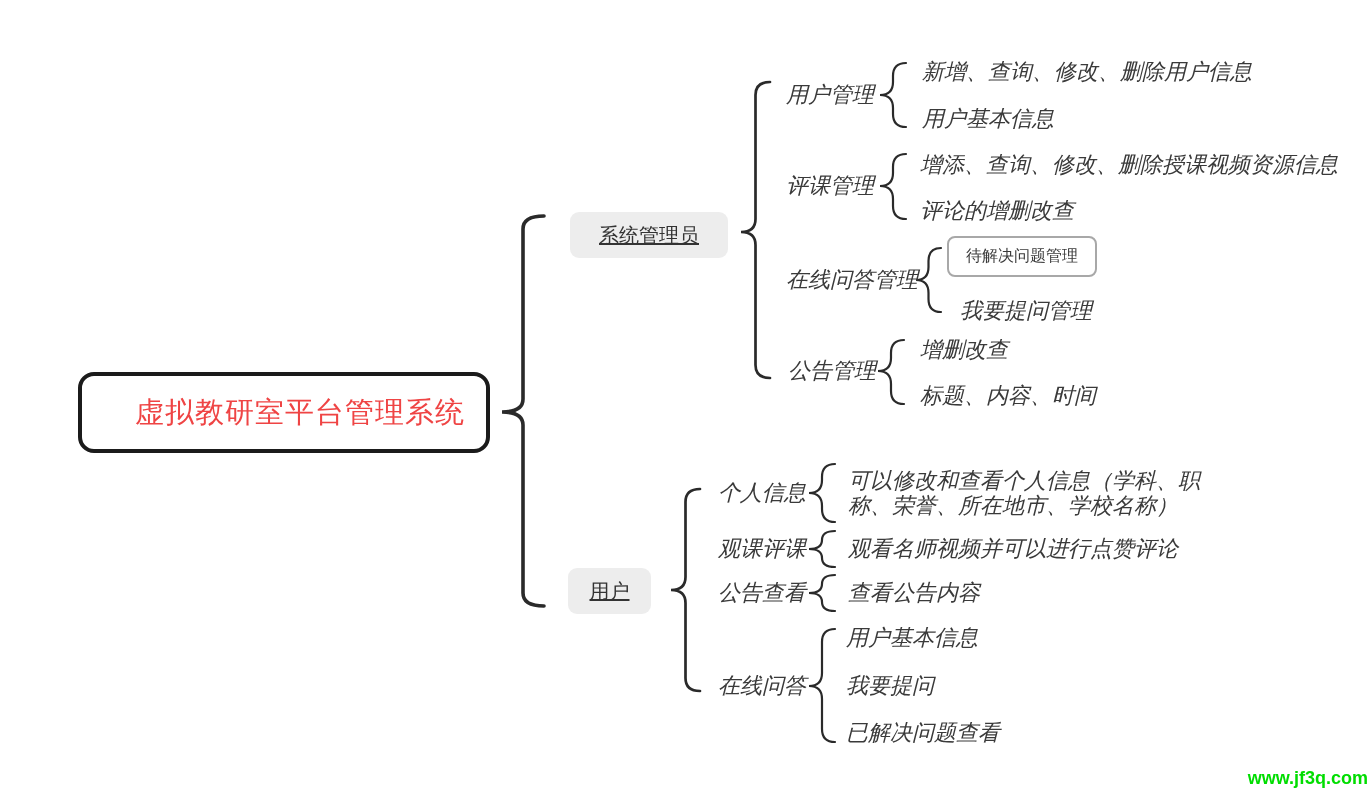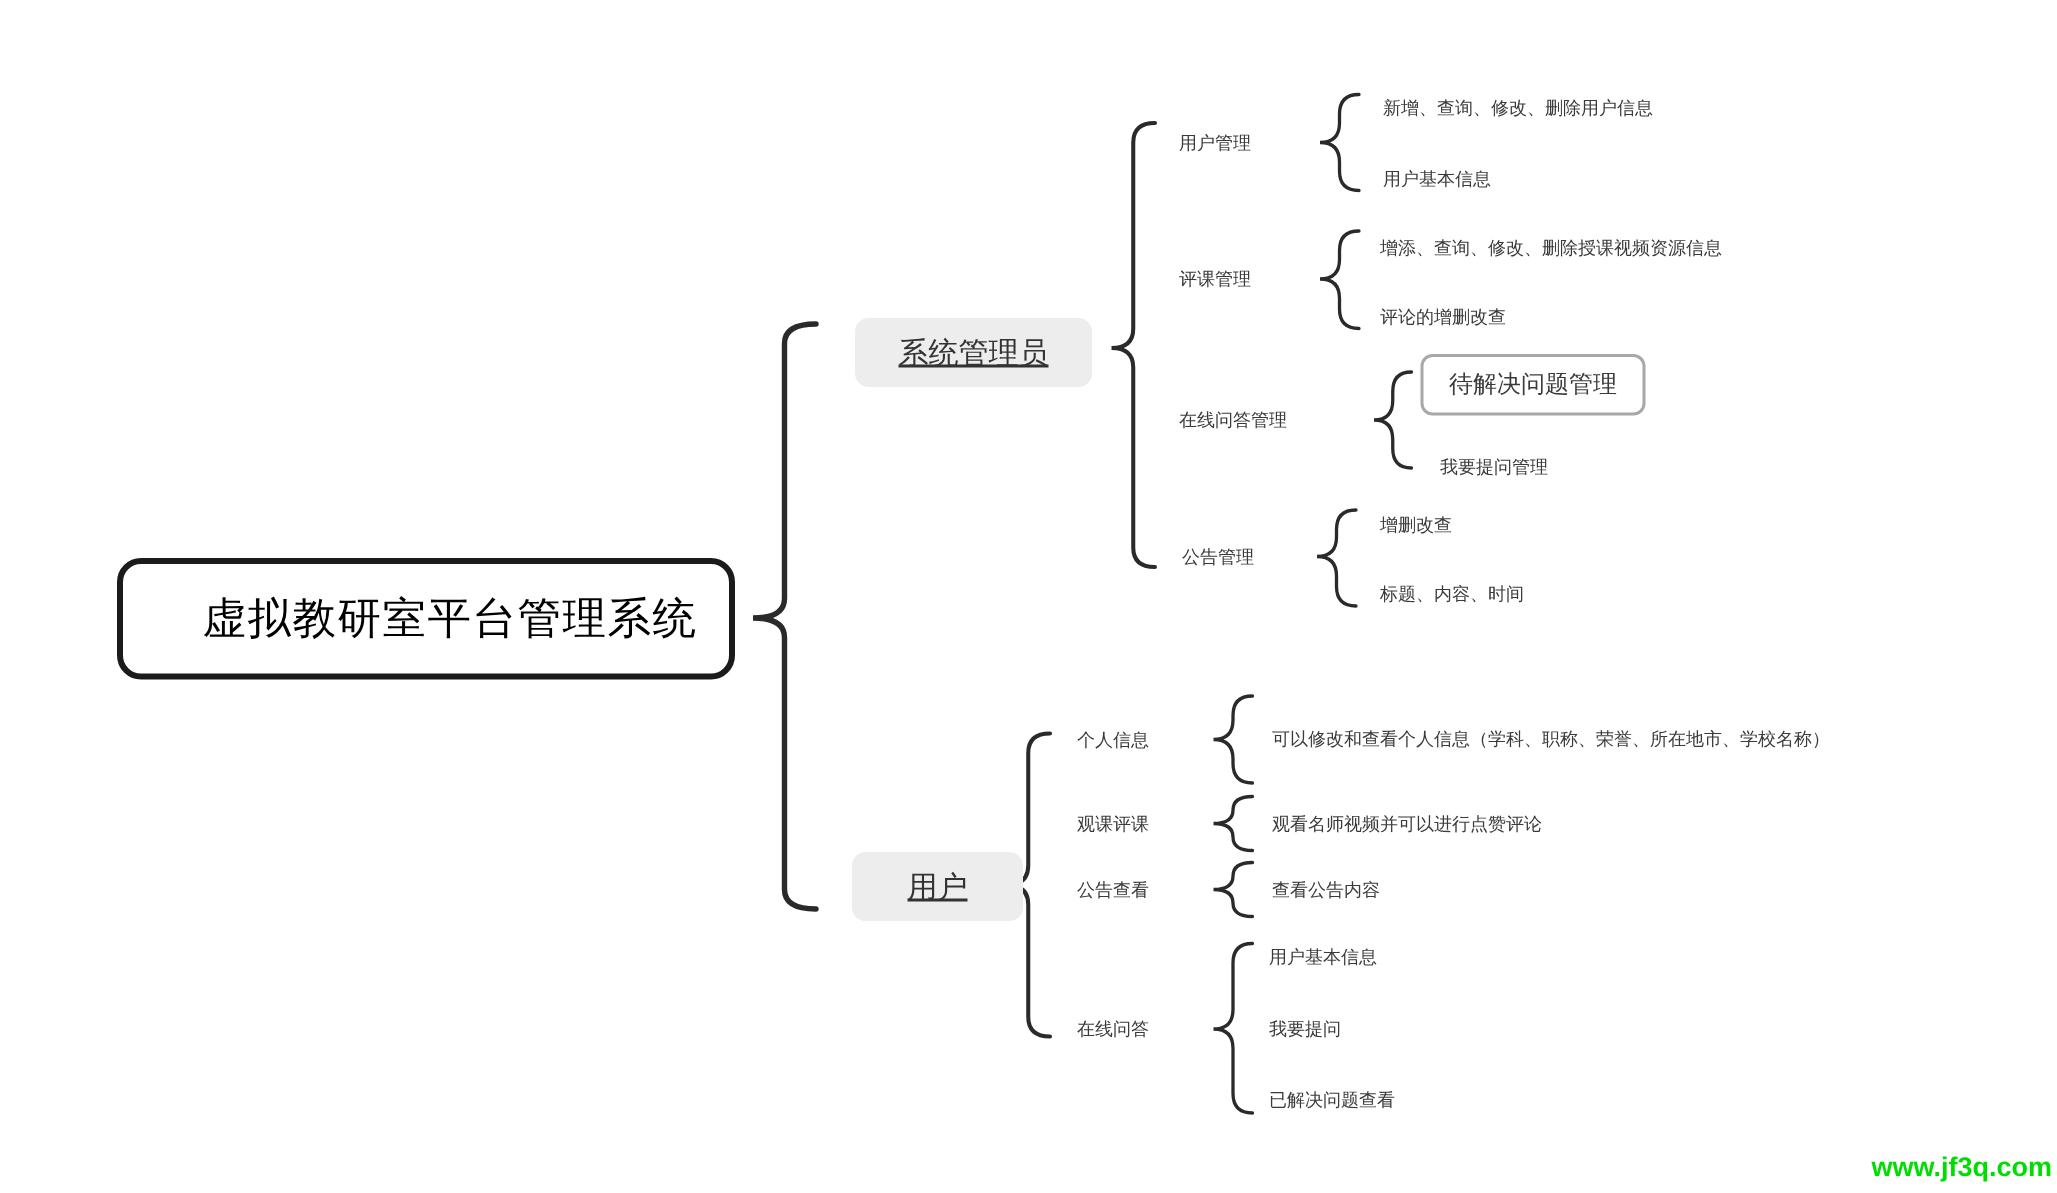--- a/index.html
+++ b/index.html
@@ -22,27 +22,28 @@
     border:4px solid #1b1b1b;border-radius:16px;
     background:#ffffff;
     font-size:29px;letter-spacing:1px;
     color:#4a52b3;
   }
   .branch-node{
     background:#ededed;border-radius:9px;
     font-size:20px;color:#333333;text-decoration:underline;
   }
   .branch-admin{left:570px;top:212px;width:158px;height:46px;}
-  .branch-user{left:568px;top:568px;width:114px;height:46px;}
+  .branch-user{left:568px;top:568px;width:83px;height:46px;}
   .topic,.leaf{
     position:absolute;
-    font-size:12px;line-height:20px;
+    font-size:22px;line-height:20px;
     white-space:nowrap;
     transform:translateY(-50%);
     color:#3a3a3a;
+    font-style:italic;
   }
   .leaf-wrap{
     white-space:normal;
     width:372px;line-height:25px;
   }
   .boxed-leaf{
     position:absolute;left:947px;top:236px;width:150px;height:41px;
     box-sizing:border-box;
     border:2px solid #a8a8a8;border-radius:8px;
     background:#ffffff;
@@ -69,21 +70,21 @@
       <path d="M 906,154 Q 893,154 893,167 L 893,173 Q 893,186 880,186 Q 893,186 893,199 L 893,206 Q 893,219 906,219" fill="none" stroke="#2a2a2a" stroke-width="2.2" stroke-linecap="round"></path>
       <path d="M 941,248 Q 928.5,248 928.5,261 L 928.5,267 Q 928.5,280 916,280 Q 928.5,280 928.5,293 L 928.5,299 Q 928.5,312 941,312" fill="none" stroke="#2a2a2a" stroke-width="2.2" stroke-linecap="round"></path>
       <path d="M 904,340 Q 891,340 891,353 L 891,358 Q 891,371 878,371 Q 891,371 891,384 L 891,391 Q 891,404 904,404" fill="none" stroke="#2a2a2a" stroke-width="2.2" stroke-linecap="round"></path>
       <path d="M 835,464 Q 822,464 822,477 L 822,480 Q 822,493 809,493 Q 822,493 822,506 L 822,509 Q 822,522 835,522" fill="none" stroke="#2a2a2a" stroke-width="2.2" stroke-linecap="round"></path>
       <path d="M 835,531 Q 822,531 822,540 L 822,540 Q 822,549 809,549 Q 822,549 822,558 L 822,558 Q 822,567 835,567" fill="none" stroke="#2a2a2a" stroke-width="2.2" stroke-linecap="round"></path>
       <path d="M 835,575 Q 822,575 822,584 L 822,584 Q 822,593 809,593 Q 822,593 822,602 L 822,602 Q 822,611 835,611" fill="none" stroke="#2a2a2a" stroke-width="2.2" stroke-linecap="round"></path>
       <path d="M 835,629 Q 822,629 822,642 L 822,673 Q 822,686 809,686 Q 822,686 822,699 L 822,729 Q 822,742 835,742" fill="none" stroke="#2a2a2a" stroke-width="2.2" stroke-linecap="round"></path>
     </svg>
 
   <div class="node root-node">
-    <span style="color: #000000; margin-left: 32px;">虚拟教研室平台管理系统</span>
+    <span style="color: #ef4444; margin-left: 32px;">虚拟教研室平台管理系统</span>
   </div>
 
   <div class="node branch-node branch-admin">
     <span>系统管理员</span>
   </div>
   <div class="node branch-node branch-user">
     <span>用户</span>
   </div>
 
   <div class="topic" style="left:786px;top:95px">用户管理</div>

